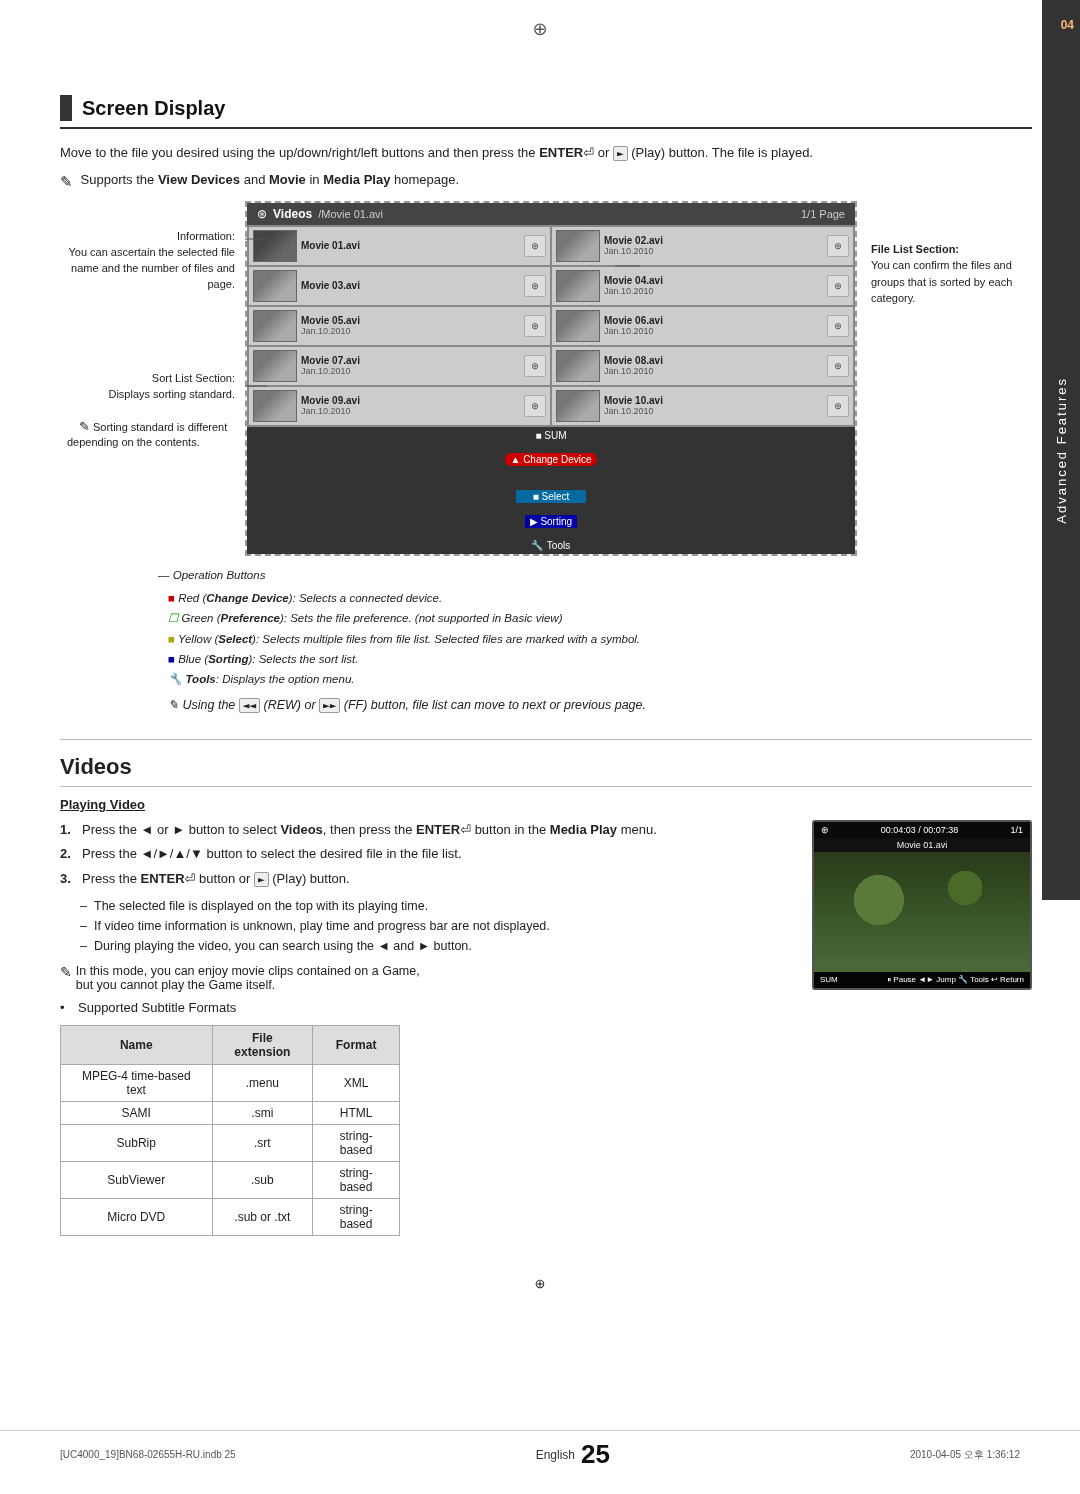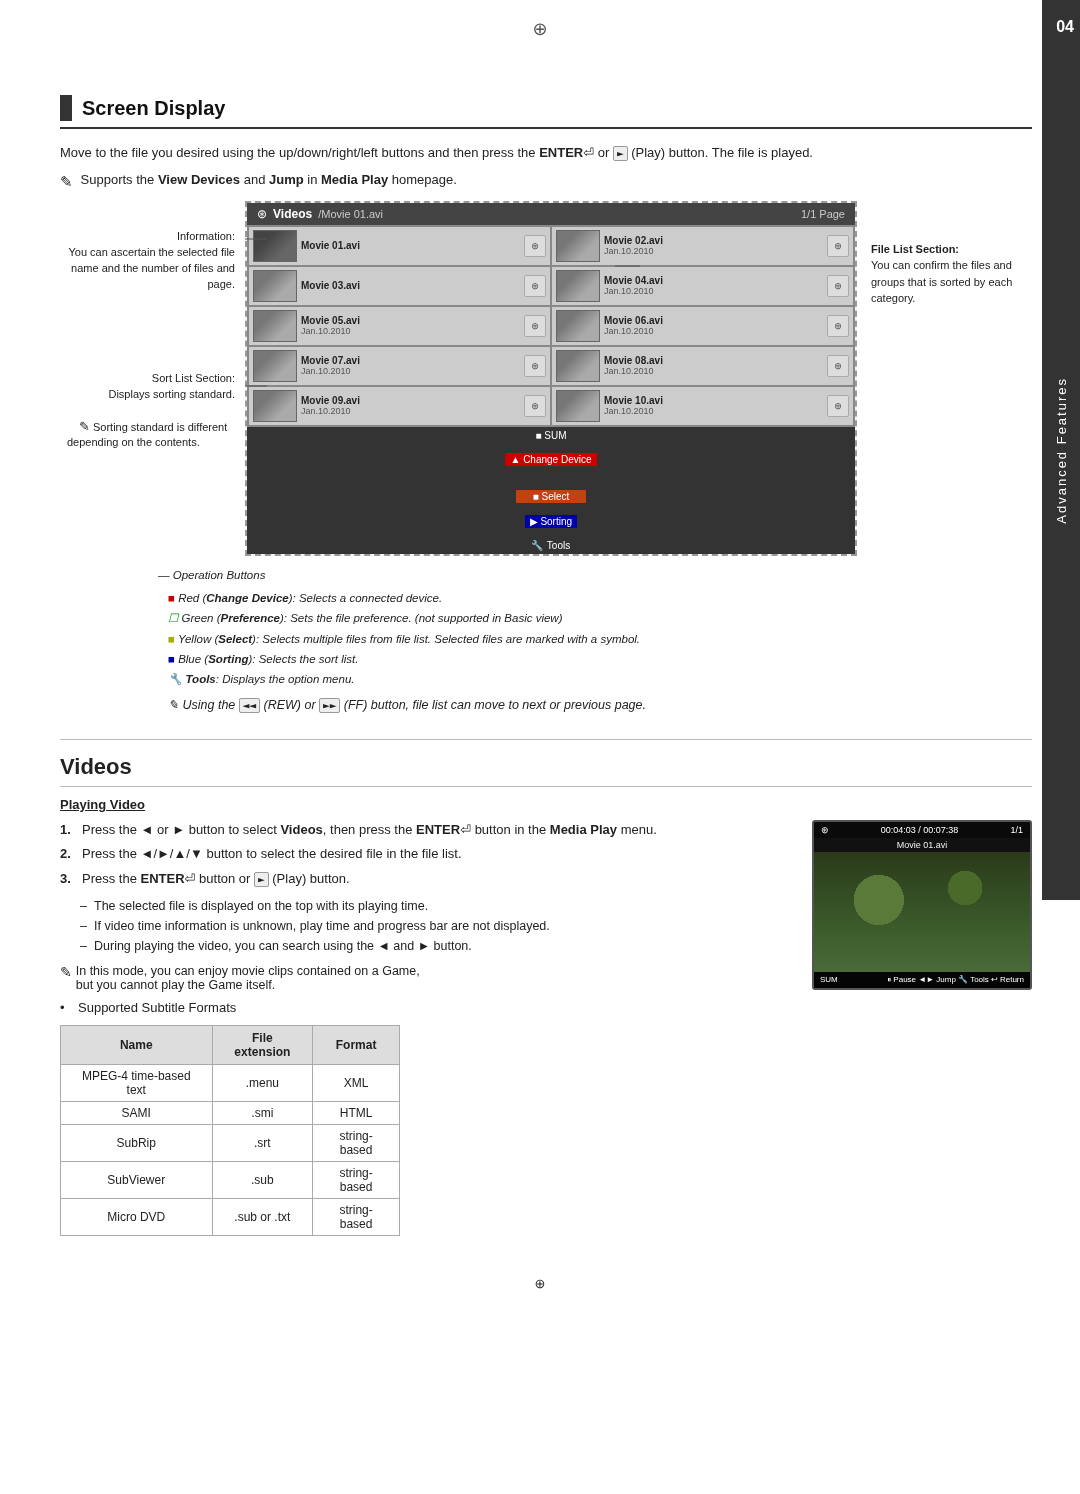--- a/index.html
+++ b/index.html
@@ -45,22 +45,22 @@
       font-size: 13px;
       writing-mode: vertical-rl;
       transform: rotate(180deg);
       letter-spacing: 2px;
       white-space: nowrap;
     }
     .right-sidebar-num {
       position: absolute;
       top: 18px;
       right: 6px;
-      color: #ffffff;
-      font-size: 16px;
+      color: #fdba74;
+      font-size: 12px;
       font-weight: bold;
     }
 
     
     .main-content {
       margin: 0 48px 0 60px;
       padding-top: 55px;
     }
 
     
@@ -192,22 +192,22 @@
     .video-bottombar {
       background: #333;
       color: #fff;
       display: flex;
       align-items: center;
       padding: 3px 8px;
       font-size: 10px;
       gap: 12px;
       flex-direction: column;
     }
-    .btn-red { background: #c00; color: #fff; padding: 1px 5px; font-size: 10px; border-radius: 0; }
-    .btn-yellow { background: #c2410c; color: #fff; padding: 1px 17px; font-size: 10px; border-radius: 1px; }
+    .btn-red { background: #c00; color: #fff; padding: 1px 5px; font-size: 10px; border-radius: 6px; }
+    .btn-yellow { background: #0369a1; color: #fff; padding: 1px 17px; font-size: 10px; border-radius: 1px; }
     .btn-blue { background: #00a; color: #fff; padding: 1px 5px; font-size: 10px; border-radius: 1px; }
 
     
     .right-annotations {
       width: 175px;
       flex-shrink: 0;
       padding-left: 14px;
       padding-top: 40px;
       font-size: 11px;
       line-height: 1.5;
@@ -422,21 +422,21 @@
       <div class="section-bar"></div>
       <span class="section-title">Screen Display</span>
     </div>
 
     <p class="intro-text">
       Move to the file you desired using the up/down/right/left buttons and then press the <strong>ENTER</strong>⏎ or <kbd>►</kbd> (Play) button. The file is played.
     </p>
 
     <div class="note-line">
       <span class="note-icon">✎</span>
-      <span>Supports the <strong>View Devices</strong> and <strong>Jump</strong> in <strong>Media Play</strong> homepage.</span>
+      <span>Supports the <strong>View Devices</strong> and <strong>Movie</strong> in <strong>Media Play</strong> homepage.</span>
     </div>
 
     <div class="diagram-wrapper">
 
       <div class="left-annotations">
         <div class="annotation" style="top: 28px; right: 10px; width: 170px;">
           <span>Information:</span><br>
           <span>You can ascertain the selected file name and the number of files and page.</span>
         </div>
         <div class="annotation" style="top: 170px; right: 10px; width: 165px;">
@@ -693,14 +693,22 @@
             <span>SUM</span>
             <span>⏸ Pause  ◄► Jump  🔧 Tools  ↩ Return</span>
           </div>
         </div>
       </div>
     </div>
   </div>
 
   <div style="text-align:center; margin-top: 30px;">⊕</div>
 
+  <div class="page-footer">
+    <span>[UC4000_19]BN68-02655H-RU.indb  25</span>
+    <div class="page-num-box">
+      <span class="page-lang">English</span>
+      <span class="page-num">25</span>
+    </div>
+    <span>2010-04-05  오후 1:36:12</span>
+  </div>
 
 </div>
 
 </body></html>

